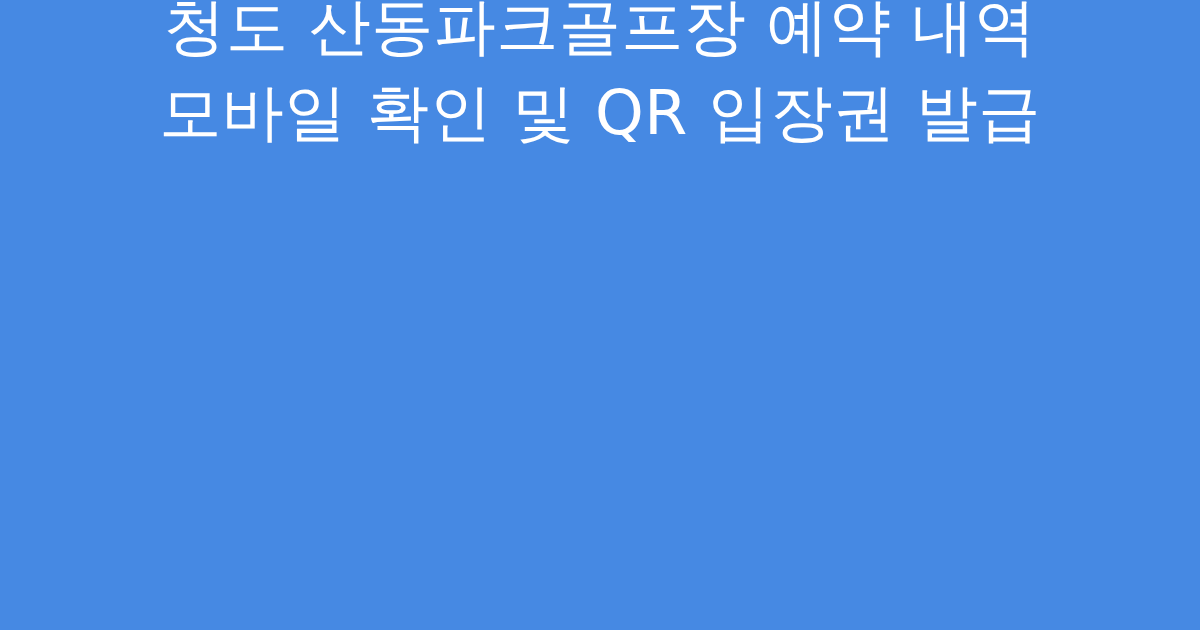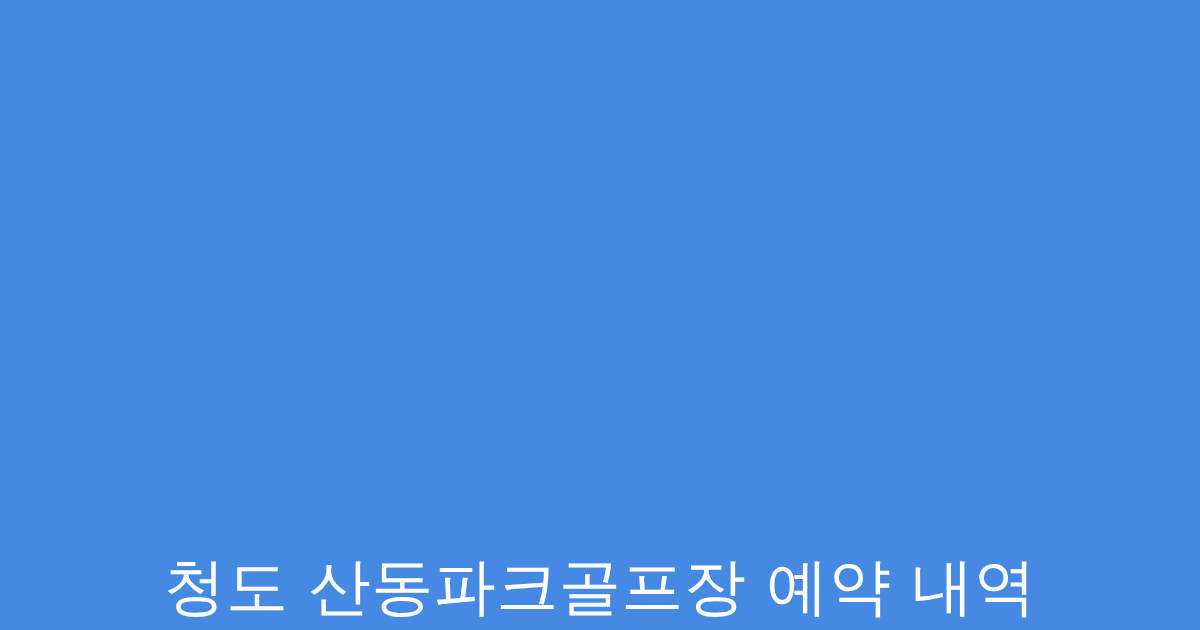--- a/index.html
+++ b/index.html
@@ -14,21 +14,21 @@
     overflow: hidden;
     font-family: "DejaVu Sans", "Liberation Sans", sans-serif;
   }
 
   #thumbnail-card {
     position: relative;
     box-sizing: border-box;
     width: 1200px;
     height: 630px;
     display: flex;
-    align-items: flex-end;
+    align-items: flex-start;
     justify-content: center;
     background-color: #4689e3;
   }
 
   #title-block {
     width: 1060px;
     text-align: center;
     
     margin-top: -16px;
   }
@@ -47,16 +47,17 @@
 </style>
 </head>
 <body>
 
 <div id="thumbnail-card">
 
   <div id="title-block">
 
     <span class="title-line">청도 산동파크골프장 예약 내역</span>
 
+    <span class="title-line">모바일 확인 및 QR 입장권 발급</span>
 
   </div>
 
 </div>
 
 </body></html>

